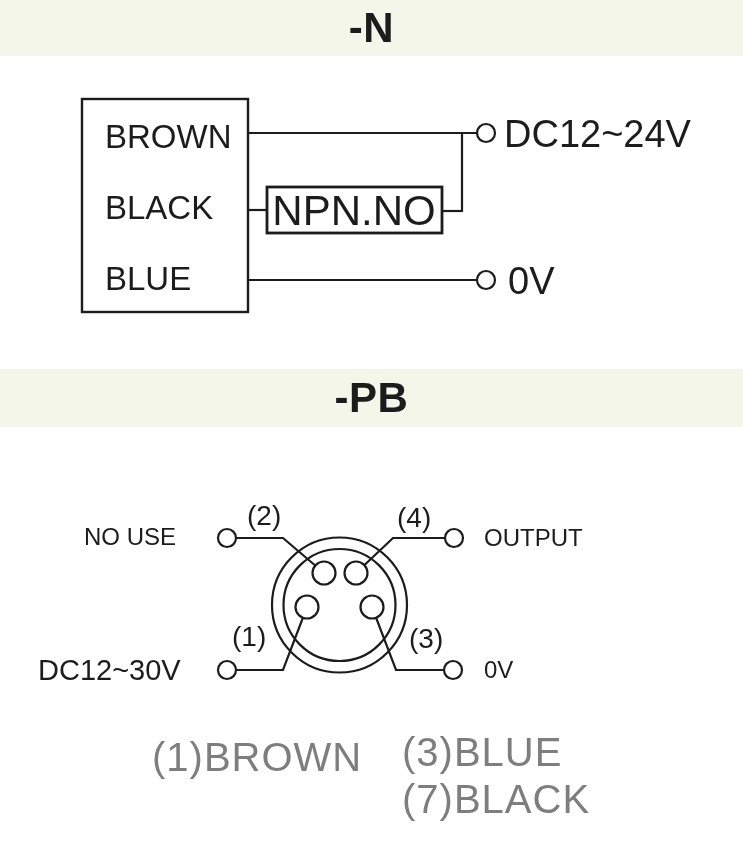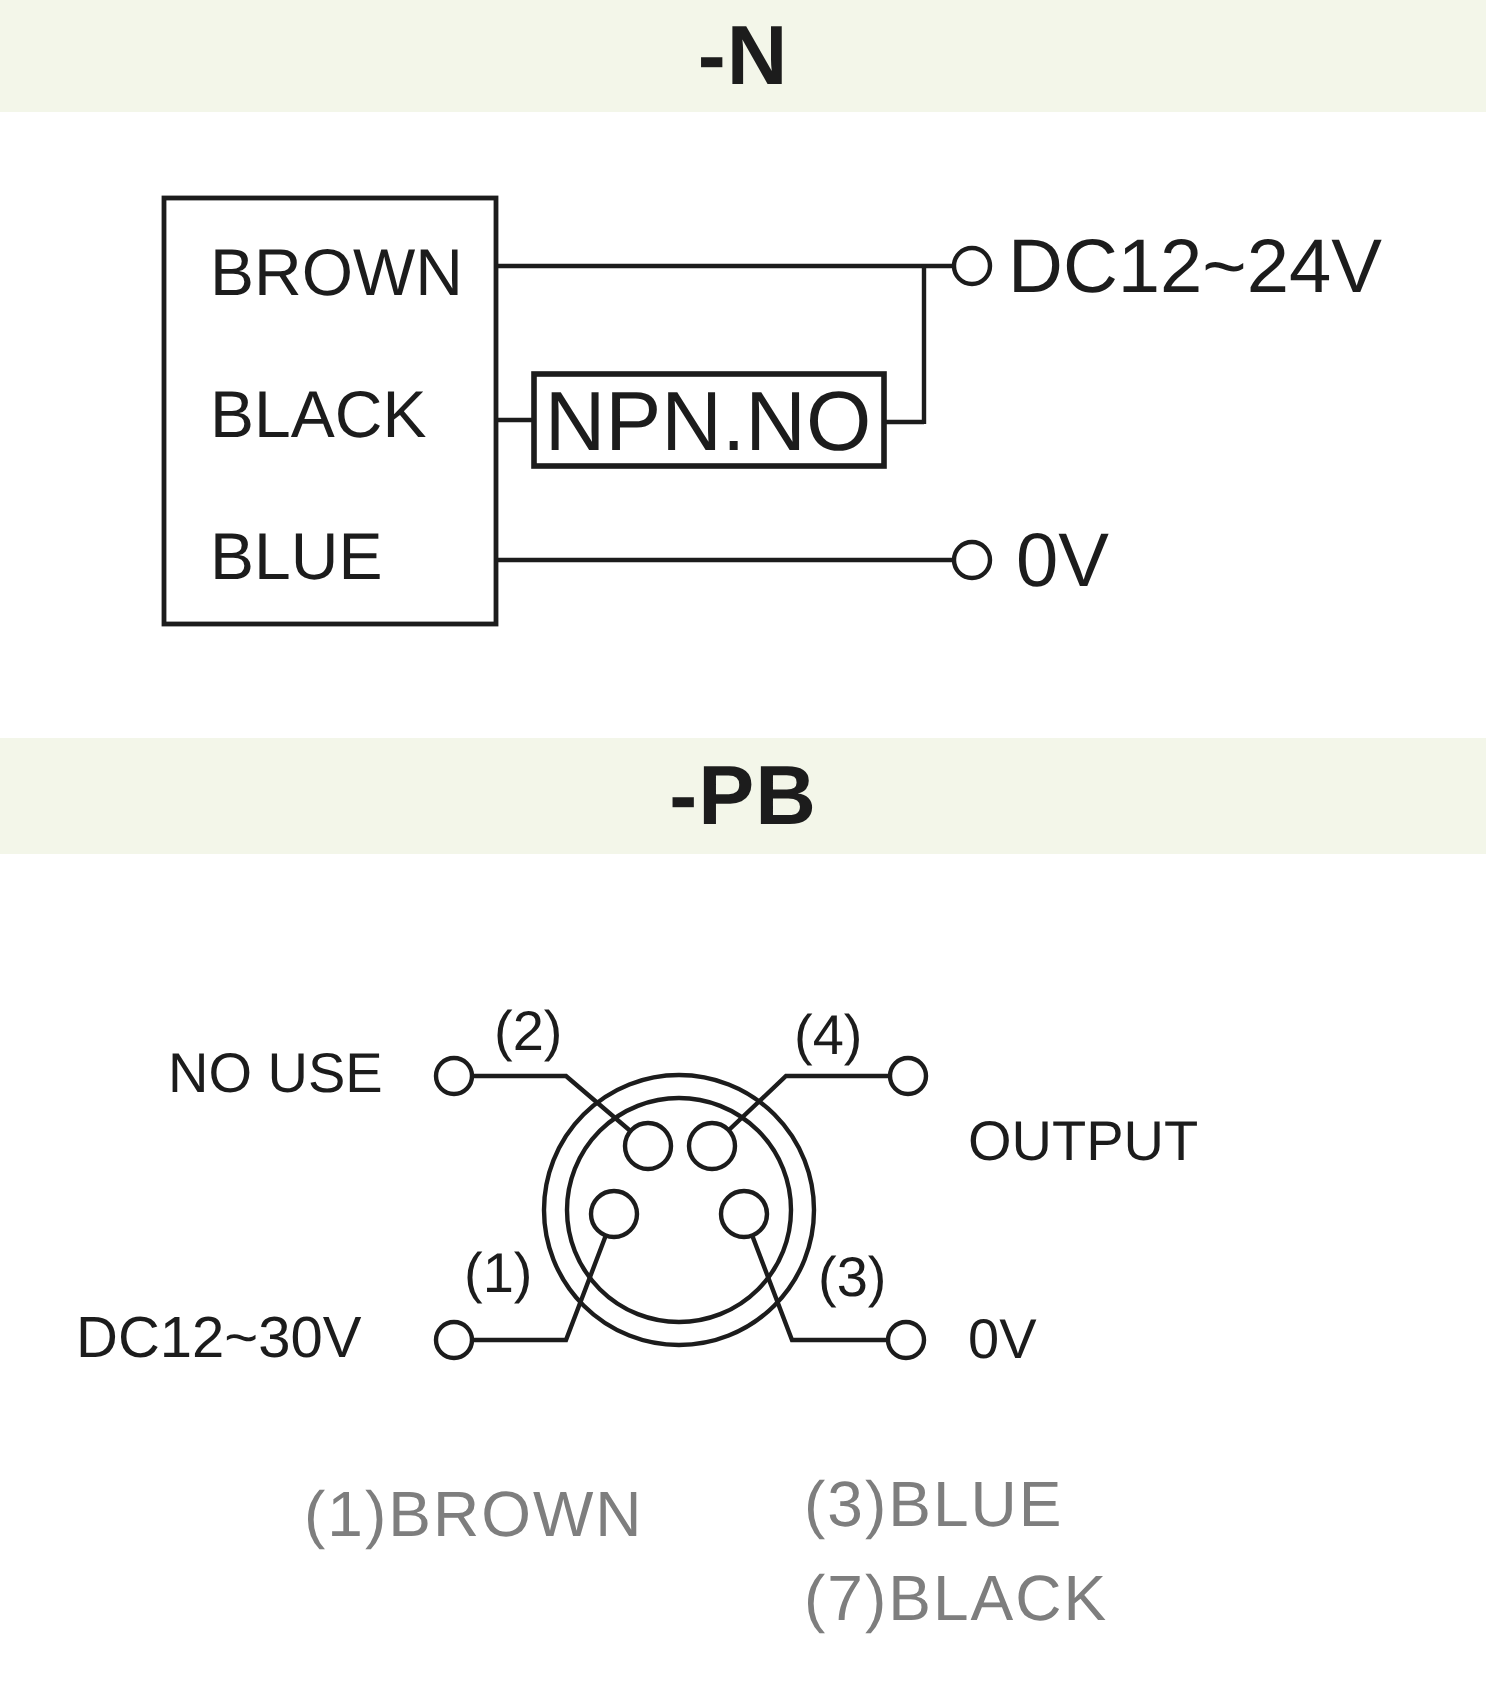--- a/index.html
+++ b/index.html
@@ -48,24 +48,24 @@
   .lbl {
     position: absolute;
     white-space: nowrap;
     transform: translateY(-50%);
     line-height: 1;
     color: var(--ink);
   }
   .wire-name   { font-size: 33px; }
   .npn-label   { font-size: 42px; transform: translate(-50%,-50%); }
   .term-n      { font-size: 38px; text-align: center; }
-  .pb-label    { font-size: 28px; }
+  .pb-label    { font-size: 24px; }
   .pb-power    { font-size: 29px; }
   .pin-num     { font-size: 28px; }
-  .legend-item { font-size: 32px; letter-spacing: 1px; color: var(--legend); }
+  .legend-item { font-size: 40px; letter-spacing: 1px; color: var(--legend); }
 </style>
 </head>
 <body>
 
 <div id="screen">
 
   <div id="header-n" class="section-header">
     <span>-N</span>
   </div>
   <div id="header-pb" class="section-header">
@@ -108,21 +108,21 @@
 
   <div class="lbl wire-name" style="left:105px; top:136px;">BROWN</div>
   <div class="lbl wire-name" style="left:105px; top:207px;">BLACK</div>
   <div class="lbl npn-label" style="left:354px; top:211px;">NPN.NO</div>
   <div class="lbl wire-name" style="left:105px; top:278px;">BLUE</div>
   <div class="lbl term-n" style="left:504px; top:134px;">DC12~24V</div>
   <div class="lbl term-n" style="left:508px; top:281px;">0V</div>
 
   <div class="lbl pb-label" style="left:84px; top:537px;">NO USE</div>
   <div class="lbl pb-power" style="left:38px; top:670px;">DC12~30V</div>
-  <div class="lbl pb-label" style="left:484px; top:538px;margin-top:33px;">OUTPUT</div>
+  <div class="lbl pb-label" style="left:484px; top:538px;">OUTPUT</div>
   <div class="lbl pb-label" style="left:484px; top:670px;">0V</div>
 
   <div class="lbl pin-num" style="left:247px; top:516px;">(2)</div>
   <div class="lbl pin-num" style="left:397px; top:518px;">(4)</div>
   <div class="lbl pin-num" style="left:232px; top:637px;">(1)</div>
   <div class="lbl pin-num" style="left:409px; top:639px;">(3)</div>
 
   <div class="lbl legend-item" style="left:152px; top:757px;">(1)BROWN</div>
   <div class="lbl legend-item" style="left:402px; top:752px;">(3)BLUE</div>
   <div class="lbl legend-item" style="left:402px; top:799px;">(7)BLACK</div>

